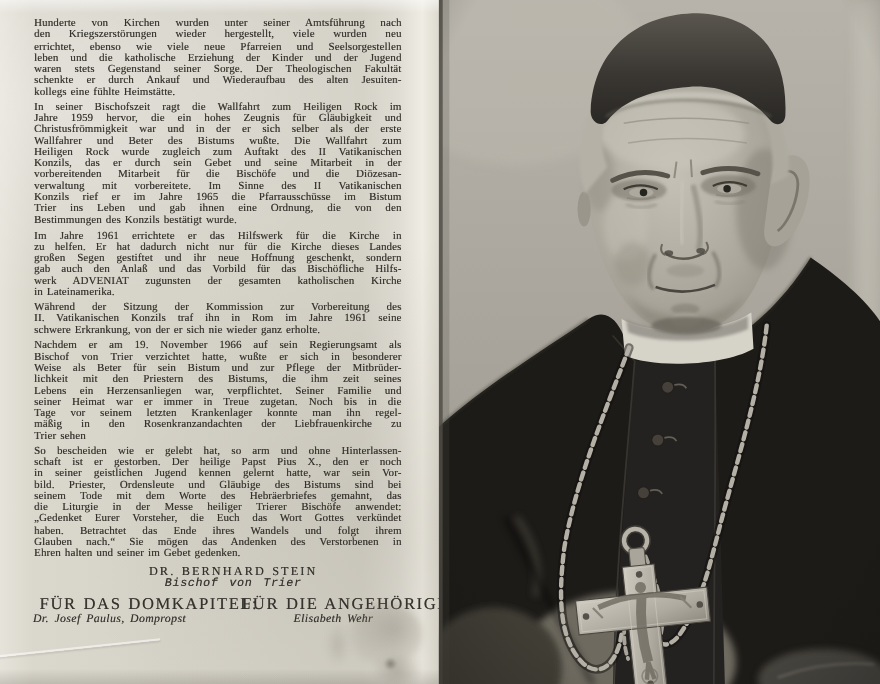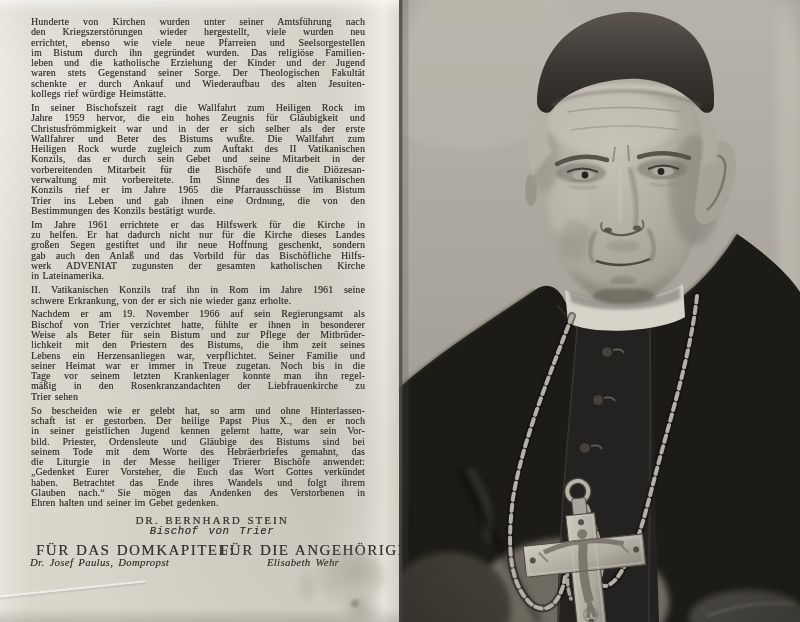--- a/index.html
+++ b/index.html
@@ -52,25 +52,24 @@
 
 <div class="card">
 
   <div class="page-left">
     <div class="textcol">
       <div>
           <div class="para">
             <div class="line">Hunderte von Kirchen wurden unter seiner Amtsführung nach</div>
             <div class="line">den Kriegszerstörungen wieder hergestellt, viele wurden neu</div>
             <div class="line">errichtet, ebenso wie viele neue Pfarreien und Seelsorgestellen</div>
-            <div class="line">im Bistum durch ihn gegründet wurden. Das religiöse Familien-</div>
             <div class="line">leben und die katholische Erziehung der Kinder und der Jugend</div>
             <div class="line">waren stets Gegenstand seiner Sorge. Der Theologischen Fakultät</div>
             <div class="line">schenkte er durch Ankauf und Wiederaufbau des alten Jesuiten-</div>
-            <div class="line last">kollegs rief würdige Heimstätte.</div>
+            <div class="line last">kollegs eine fühlte Heimstätte.</div>
           </div>
           <div class="para">
             <div class="line">In seiner Bischofszeit ragt die Wallfahrt zum Heiligen Rock im</div>
             <div class="line">Jahre 1959 hervor, die ein hohes Zeugnis für Gläubigkeit und</div>
             <div class="line">Christusfrömmigkeit war und in der er sich selber als der erste</div>
             <div class="line">Wallfahrer und Beter des Bistums wußte. Die Wallfahrt zum</div>
             <div class="line">Heiligen Rock wurde zugleich zum Auftakt des II Vatikanischen</div>
             <div class="line">Konzils, das er durch sein Gebet und seine Mitarbeit in der</div>
             <div class="line">vorbereitenden Mitarbeit für die Bischöfe und die Diözesan-</div>
             <div class="line">verwaltung mit vorbereitete. Im Sinne des II Vatikanischen</div>
@@ -80,26 +79,27 @@
           </div>
           <div class="para">
             <div class="line">Im Jahre 1961 errichtete er das Hilfswerk für die Kirche in</div>
             <div class="line">zu helfen. Er hat dadurch nicht nur für die Kirche dieses Landes</div>
             <div class="line">großen Segen gestiftet und ihr neue Hoffnung geschenkt, sondern</div>
             <div class="line">gab auch den Anlaß und das Vorbild für das Bischöfliche Hilfs-</div>
             <div class="line">werk ADVENIAT zugunsten der gesamten katholischen Kirche</div>
             <div class="line last">in Lateinamerika.</div>
           </div>
           <div class="para">
+            <div class="line">Während der Sitzung der Kommission zur Vorbereitung des</div>
             <div class="line">II. Vatikanischen Konzils traf ihn in Rom im Jahre 1961 seine</div>
             <div class="line last">schwere Erkrankung, von der er sich nie wieder ganz erholte.</div>
           </div>
           <div class="para">
             <div class="line">Nachdem er am 19. November 1966 auf sein Regierungsamt als</div>
-            <div class="line">Bischof von Trier verzichtet hatte, fühlte er ihnen in besonderer</div>
+            <div class="line">Bischof von Trier verzichtet hatte, wußte er sich in besonderer</div>
             <div class="line">Weise als Beter für sein Bistum und zur Pflege der Mitbrüder-</div>
             <div class="line">lichkeit mit den Priestern des Bistums, die ihm zeit seines</div>
             <div class="line">Lebens ein Herzensanliegen war, verpflichtet. Seiner Familie und</div>
             <div class="line">seiner Heimat war er immer in Treue zugetan. Noch bis in die</div>
             <div class="line">Tage vor seinem letzten Krankenlager konnte man ihn regel-</div>
             <div class="line">mäßig in den Rosenkranzandachten der Liebfrauenkirche zu</div>
             <div class="line last">Trier sehen</div>
           </div>
           <div class="para">
             <div class="line">So bescheiden wie er gelebt hat, so arm und ohne Hinterlassen-</div>

